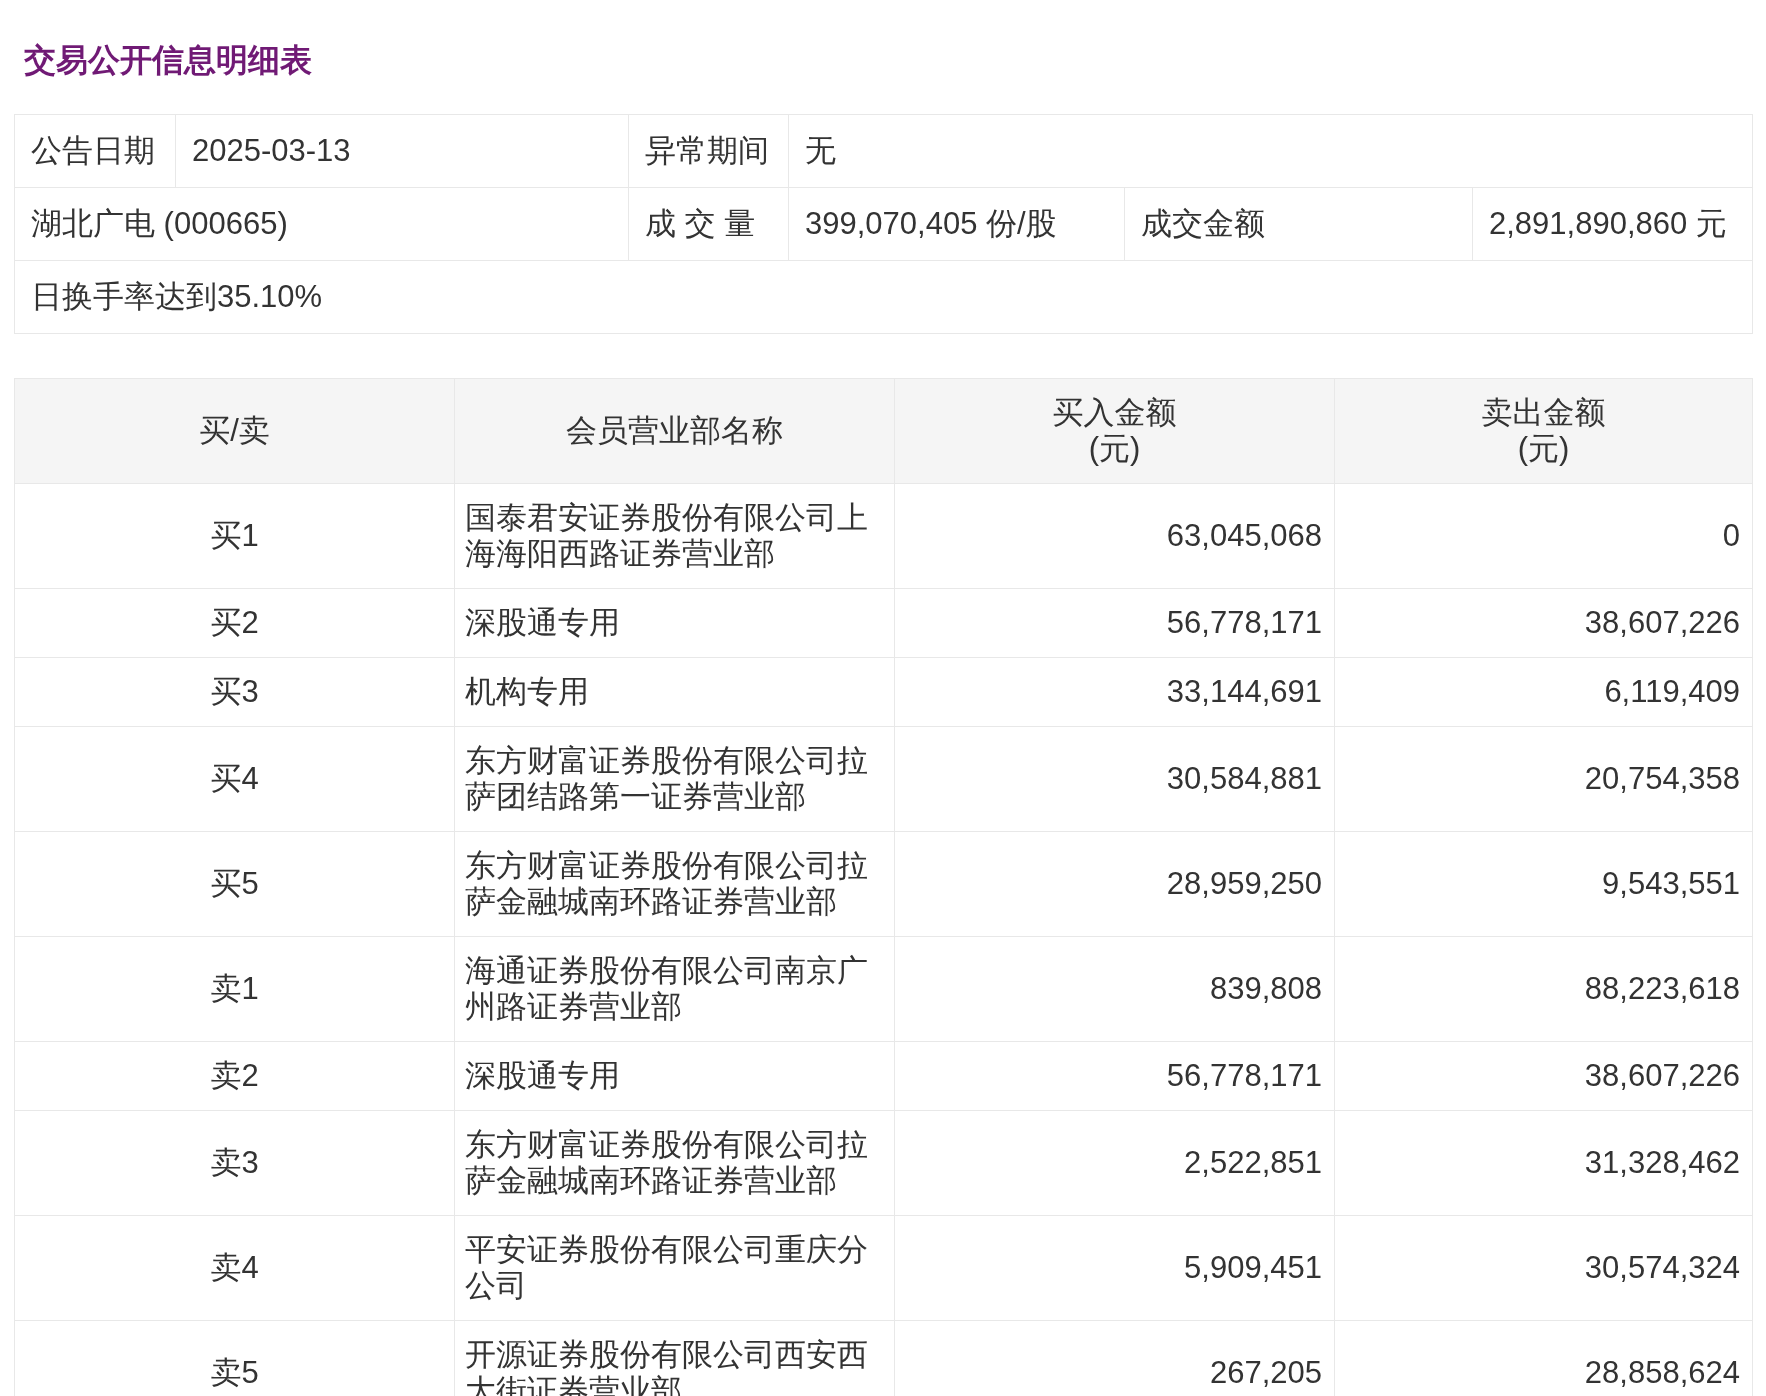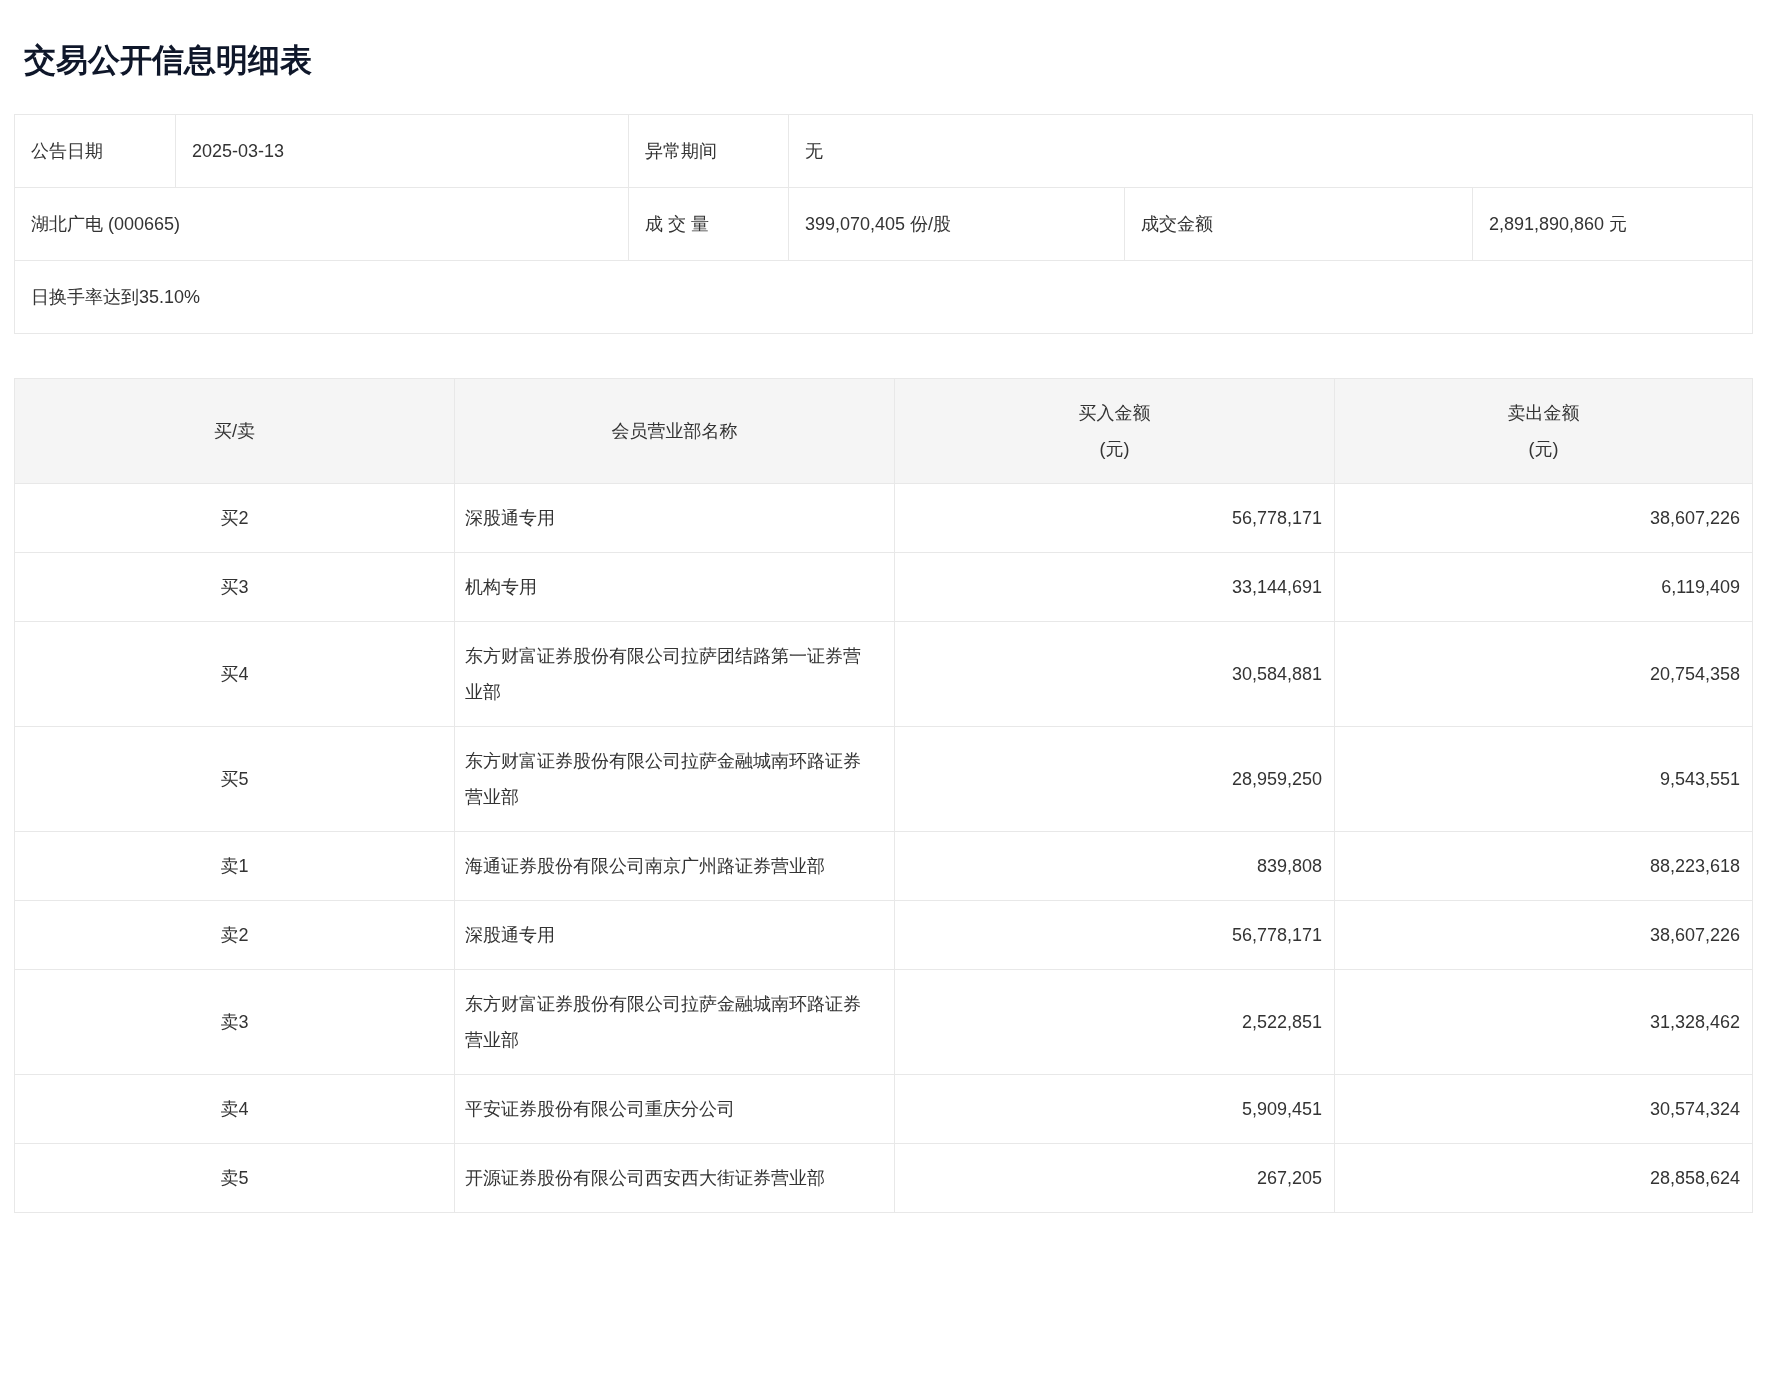--- a/index.html
+++ b/index.html
@@ -16,30 +16,30 @@
   }
   .page {
     padding: 0 14px;
   }
   .page-title {
     margin: 0;
     padding: 40px 0 0 10px;
     font-size: 32px;
     line-height: 40px;
     font-weight: 700;
-    color: #0f172a;
+    color: #701a75;
   }
   table {
     border-collapse: collapse;
     table-layout: fixed;
     width: 1738px;
   }
   td, th {
     border: 1px solid #e8e8e8;
-    font-size: 18px;
+    font-size: 31px;
     line-height: 36px;
     font-weight: 400;
     color: #333333;
     vertical-align: middle;
     overflow: hidden;
   }
   
   .info-table {
     margin-top: 34px;
   }
@@ -114,20 +114,26 @@
         <th>买/卖</th>
         <th>会员营业部名称</th>
         <th>买入金额
 (元)</th>
         <th>卖出金额
 (元)</th>
       </tr>
     </thead>
     <tbody>
       <tr>
+        <td class="cell-center">买1</td>
+        <td class="cell-left">国泰君安证券股份有限公司上海海阳西路证券营业部</td>
+        <td class="cell-right">63,045,068</td>
+        <td class="cell-right">0</td>
+      </tr>
+      <tr>
         <td class="cell-center">买2</td>
         <td class="cell-left">深股通专用</td>
         <td class="cell-right">56,778,171</td>
         <td class="cell-right">38,607,226</td>
       </tr>
       <tr>
         <td class="cell-center">买3</td>
         <td class="cell-left">机构专用</td>
         <td class="cell-right">33,144,691</td>
         <td class="cell-right">6,119,409</td>

